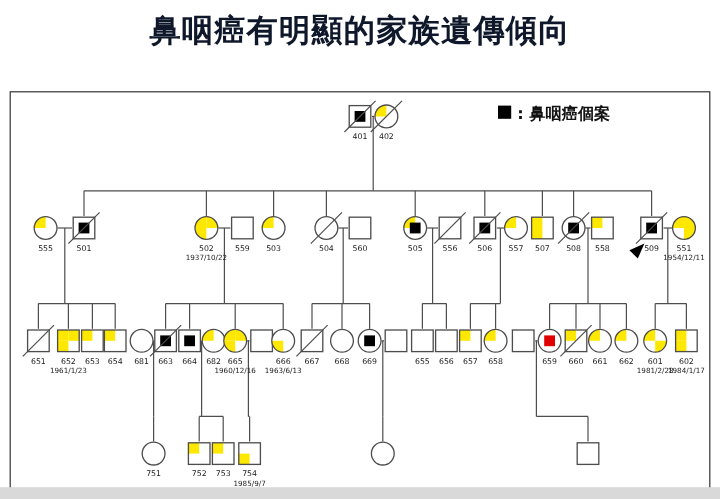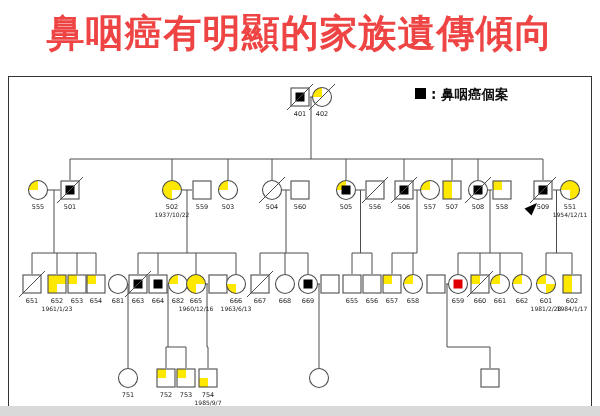--- a/index.html
+++ b/index.html
@@ -1,19 +1,19 @@
 <!DOCTYPE html>
 <html><head>
 <meta charset="utf-8">
 <style>
   html,body{margin:0;padding:0;background:#fff;}
   .stage{position:relative;width:600px;height:416px;background:#fff;overflow:hidden;
          font-family:"Liberation Sans",sans-serif;}
-  .title{margin:0;padding-top:8px;text-align:center;font-size:38px;font-weight:700;
-         letter-spacing:1px;color:#ef4444;white-space:nowrap;}
+  .title{margin:0;padding-top:8px;text-align:center;font-size:26px;font-weight:700;
+         letter-spacing:1px;color:#0f172a;white-space:nowrap;}
   .ped-wrap{position:absolute;left:0;top:0;width:600px;height:416px;}
   svg text{font-family:"DejaVu Sans",sans-serif;}
   .legend-text{font-weight:bold;}
   .bottom-strip{position:absolute;left:0;top:406px;width:600px;height:10px;background:#d9d9d9;}
 </style>
 </head>
 <body>
 
 <div class="stage">
   <h1 class="title">鼻咽癌有明顯的家族遺傳傾向</h1>

